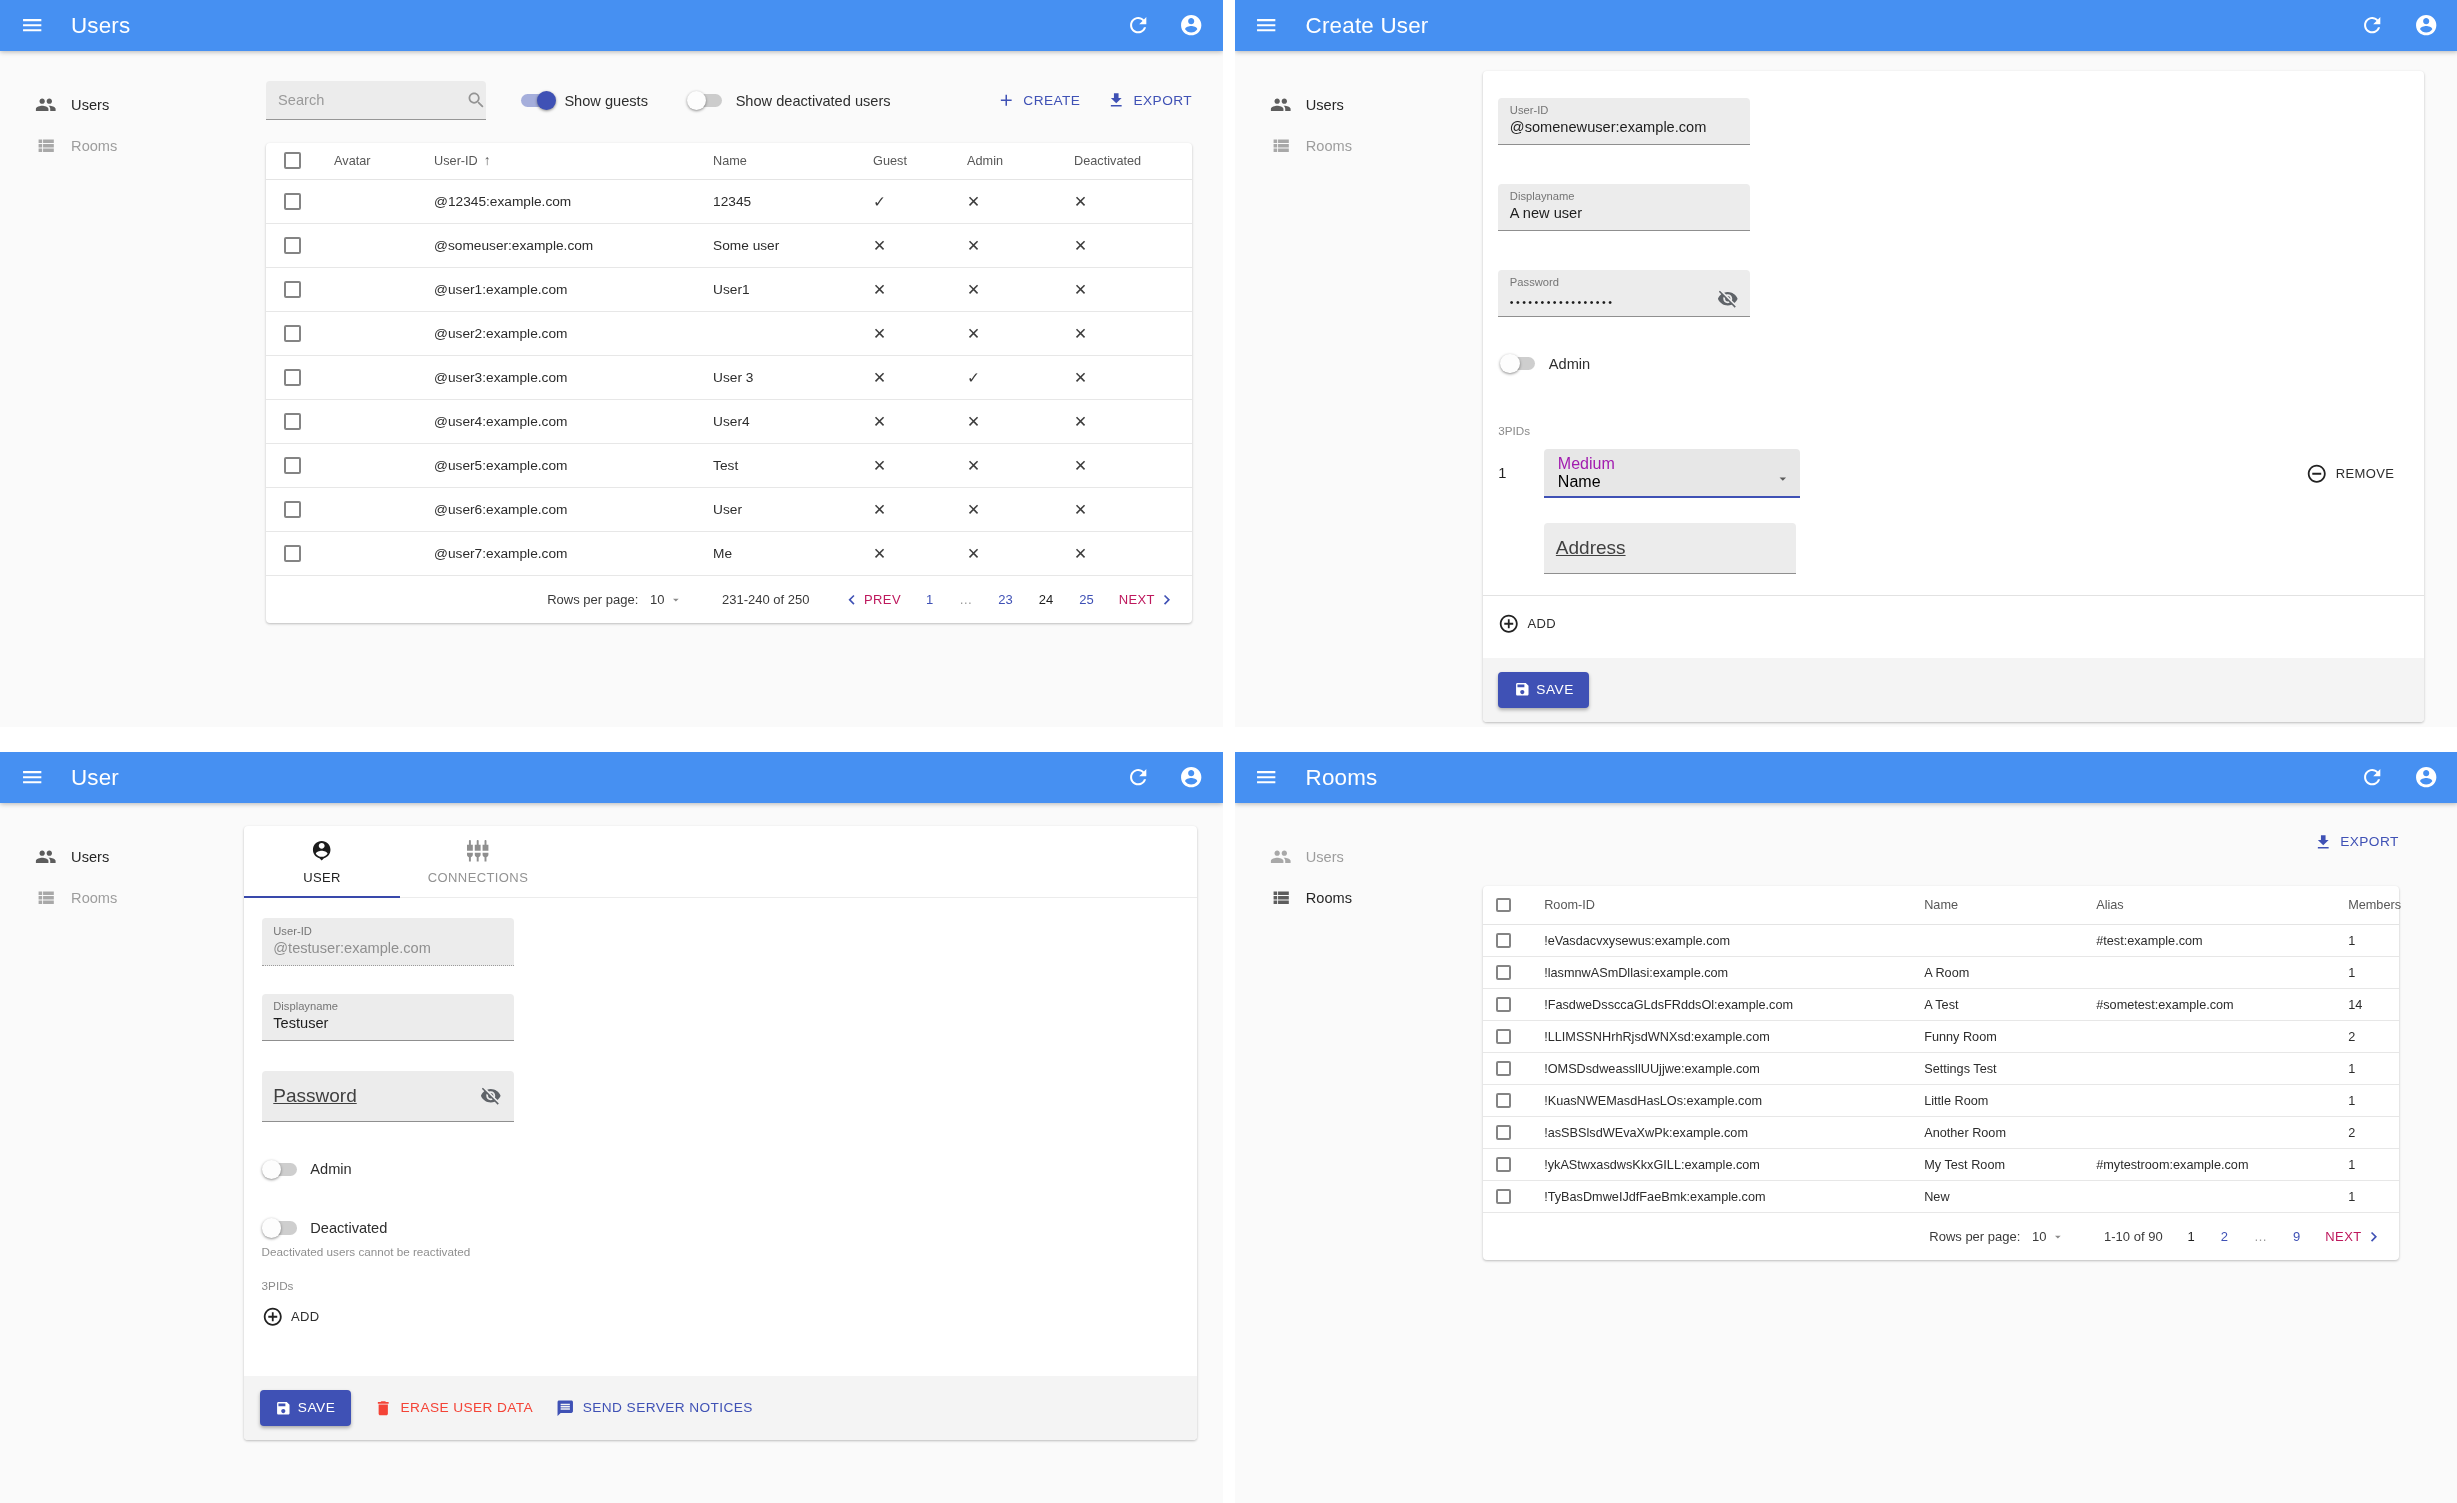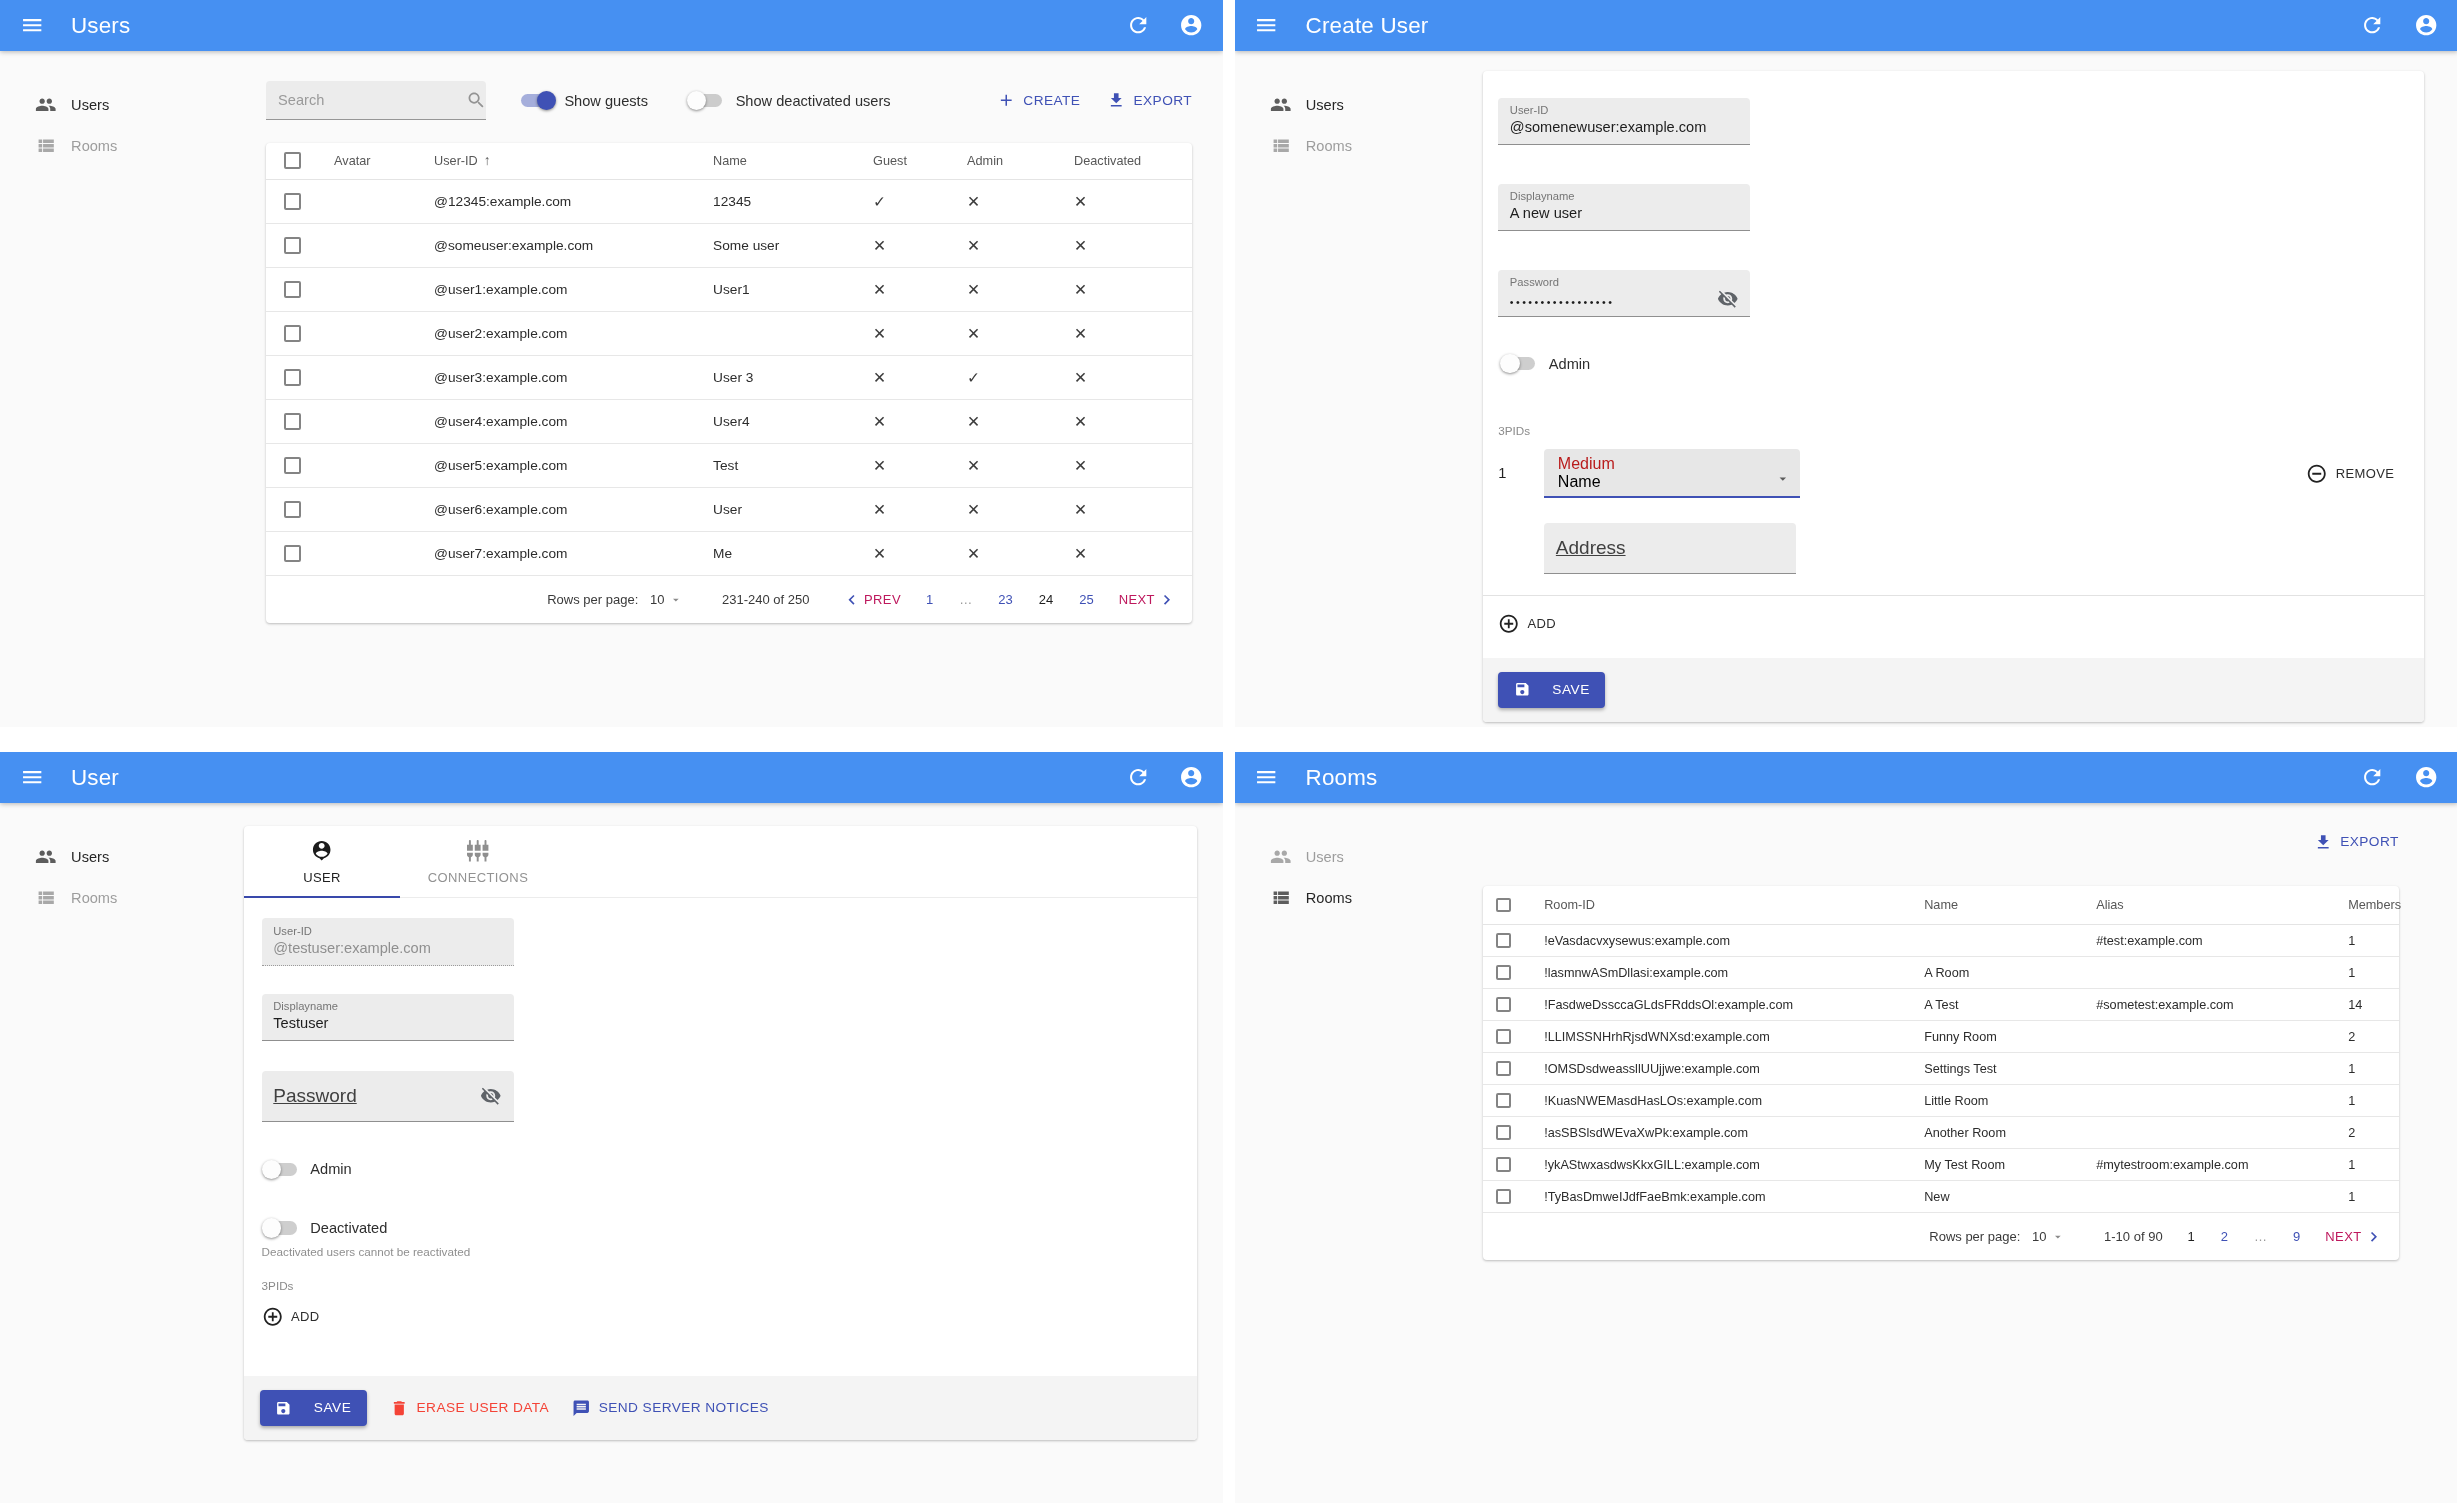--- a/index.html
+++ b/index.html
@@ -36,21 +36,21 @@
   .switch.on .track { background:#3f51b5; opacity:.45; }
   .switch.on .thumb { left:17.6px; background:#3f51b5; }
 
   
   .textbtn { display:inline-flex; align-items:center; gap:7.8px; color:#3f51b5; font-size:13.7px;
              font-weight:500; letter-spacing:0.4px; cursor:pointer; white-space:nowrap; }
   .textbtn svg { width:18.5px; height:18.5px; fill:#3f51b5; }
   .darkbtn { color:#2d2d2d; } .darkbtn svg { fill:#222; width:21.5px; height:21.5px; }
   .dangerbtn { color:#f44336; } .dangerbtn svg { fill:#f44336; }
 
-  .savebtn { display:inline-flex; align-items:center; gap:22px; background:#3f51b5; color:#fff;
+  .savebtn { display:inline-flex; align-items:center; gap:6px; background:#3f51b5; color:#fff;
              font-size:13.7px; font-weight:500; letter-spacing:0.5px; padding:9.8px 15.6px; border-radius:3.9px;
              box-shadow:0 2px 3.9px rgba(0,0,0,.3); cursor:pointer; }
   .savebtn svg { width:16.6px; height:16.6px; fill:#fff; }
 
   
   table { border-collapse:collapse; width:100%; table-layout:fixed; }
   th { text-align:left; font-weight:500; color:#575757; border-bottom:1px solid #e4e4e4; }
   td { color:#2c2c2c; border-bottom:1px solid #e7e7e7; overflow:hidden; white-space:nowrap; }
   .checkbox { display:inline-block; width:16.6px; height:16.6px; border:2px solid #848484; border-radius:2px; background:#fff; cursor:pointer; vertical-align:middle; }
   .boolglyph { font-size:15.6px; color:#3d3d3d; }
@@ -104,21 +104,21 @@
   .field.disabled .fvalue { color:#8f8f8f; }
   .field.nolabel { height:51px; display:flex; align-items:center; padding:0 11.7px; }
   .field .placeholder { color:#404040; font-size:19px; flex:1;text-decoration:underline; }
   .eyeicon { width:21.5px; height:21.5px; fill:#5f6368; flex:none; cursor:pointer; }
   .caption { font-size:11.7px; color:#8a8a8a; }
   .helper { font-size:11.7px; color:#8f8f8f; }
 
   .select-field { width:256px; background:#e7e7e7; border-bottom:2px solid #3f51b5; border-radius:3.9px 3.9px 0 0;
                   padding:5.9px 9.8px 4.9px 13.7px; display:flex; align-items:center; cursor:pointer; }
   .select-field .sf-l { flex:1; }
-  .select-field .flabel { color:#b91c1c; }
+  .select-field .flabel { color:#a21caf; }
   .select-field .caret { width:15.6px; height:15.6px; fill:#5c5c5c; margin-top:11.7px; }
 
   
   .main-users { flex:1; padding:0 31px 0 22.4px; }
   .toolbar { display:flex; align-items:center; margin-top:29px; height:41px; }
   .search { width:220px; height:39px; background:#ececec; border-bottom:1px solid #969696;
             border-radius:3.9px 3.9px 0 0; display:flex; align-items:center; padding:0 9.8px 0 11.7px; }
   .search input { border:none; outline:none; background:transparent; flex:1; font-size:14.6px;
                   font-family:"Liberation Sans",sans-serif; color:#333; }
   .search input::placeholder { color:#9a9a9a; }

